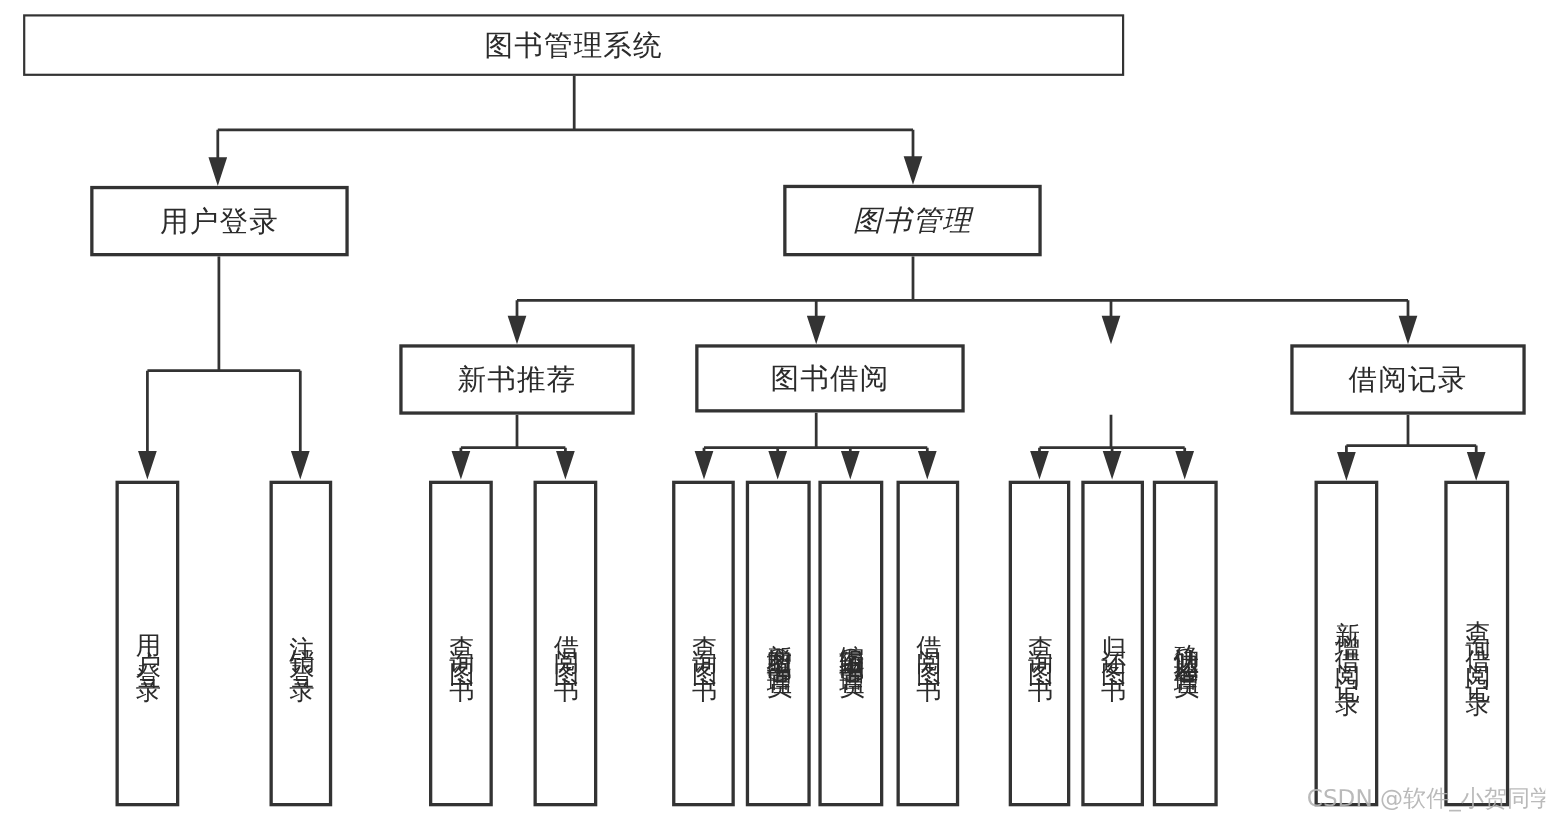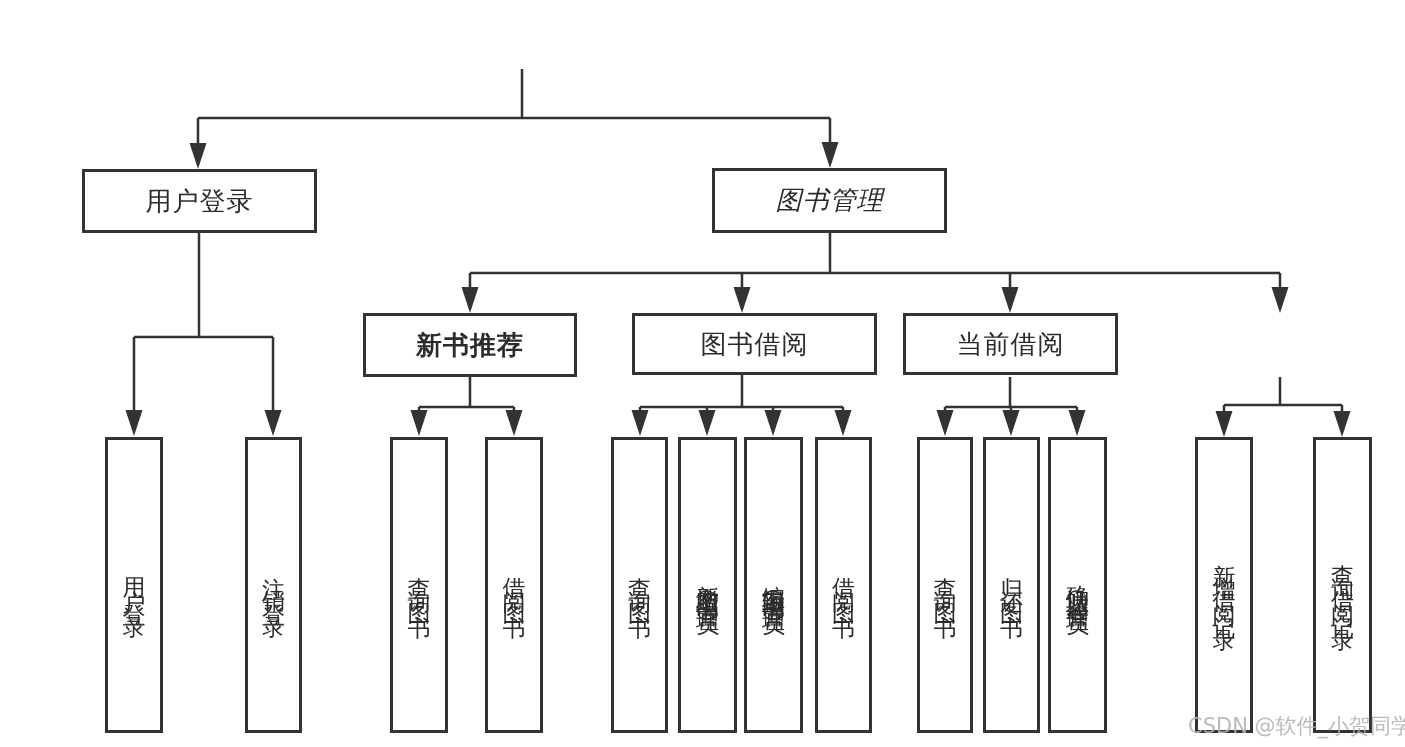--- a/index.html
+++ b/index.html
@@ -94,41 +94,44 @@
              M698.5,410 L715.5,410 L707,436 Z
              M764.5,410 L781.5,410 L773,436 Z
              M834.5,410 L851.5,410 L843,436 Z
              M936.5,410 L953.5,410 L945,436 Z
              M1002.5,410 L1019.5,410 L1011,436 Z
              M1068.5,410 L1085.5,410 L1077,436 Z
              M1215.5,411 L1232.5,411 L1224,437 Z
              M1333.5,411 L1350.5,411 L1342,437 Z"></path>
   </svg>
 
+  <div class="node root" style="left:21px; top:13px; width:1001px; height:56px;">
+    <span class="h-label">图书管理系统</span>
+  </div>
 
   <div class="node" style="left:82px; top:169px; width:235px; height:64px;">
     <span class="h-label">用户登录</span>
   </div>
 
   <div class="node" style="left:712px; top:168px; width:235px; height:65px;font-style:italic;">
     <span class="h-label">图书管理</span>
   </div>
 
-  <div class="node" style="left:363px; top:313px; width:214px; height:64px;font-weight:bold;">
+  <div class="node" style="left:363px; top:313px; width:214px; height:64px;">
     <span class="h-label">新书推荐</span>
   </div>
 
   <div class="node" style="left:632px; top:313px; width:245px; height:62px;">
     <span class="h-label">图书借阅</span>
   </div>
 
-  <div class="node" style="left:903px; top:313px; width:215px; height:62px;">
-    <span class="h-label">当前借阅</span>
+
+  <div class="node" style="left:1173px; top:313px; width:214px; height:64px;">
+    <span class="h-label">借阅记录</span>
   </div>
-
 
   <div class="node v-node" style="left:105px; width:58px;">
     <span class="v-label">用户登录</span>
   </div>
 
   <div class="node v-node" style="left:245px; width:57px;">
     <span class="v-label">注销登录</span>
   </div>
 
   <div class="node v-node" style="left:390px; width:58px;">

